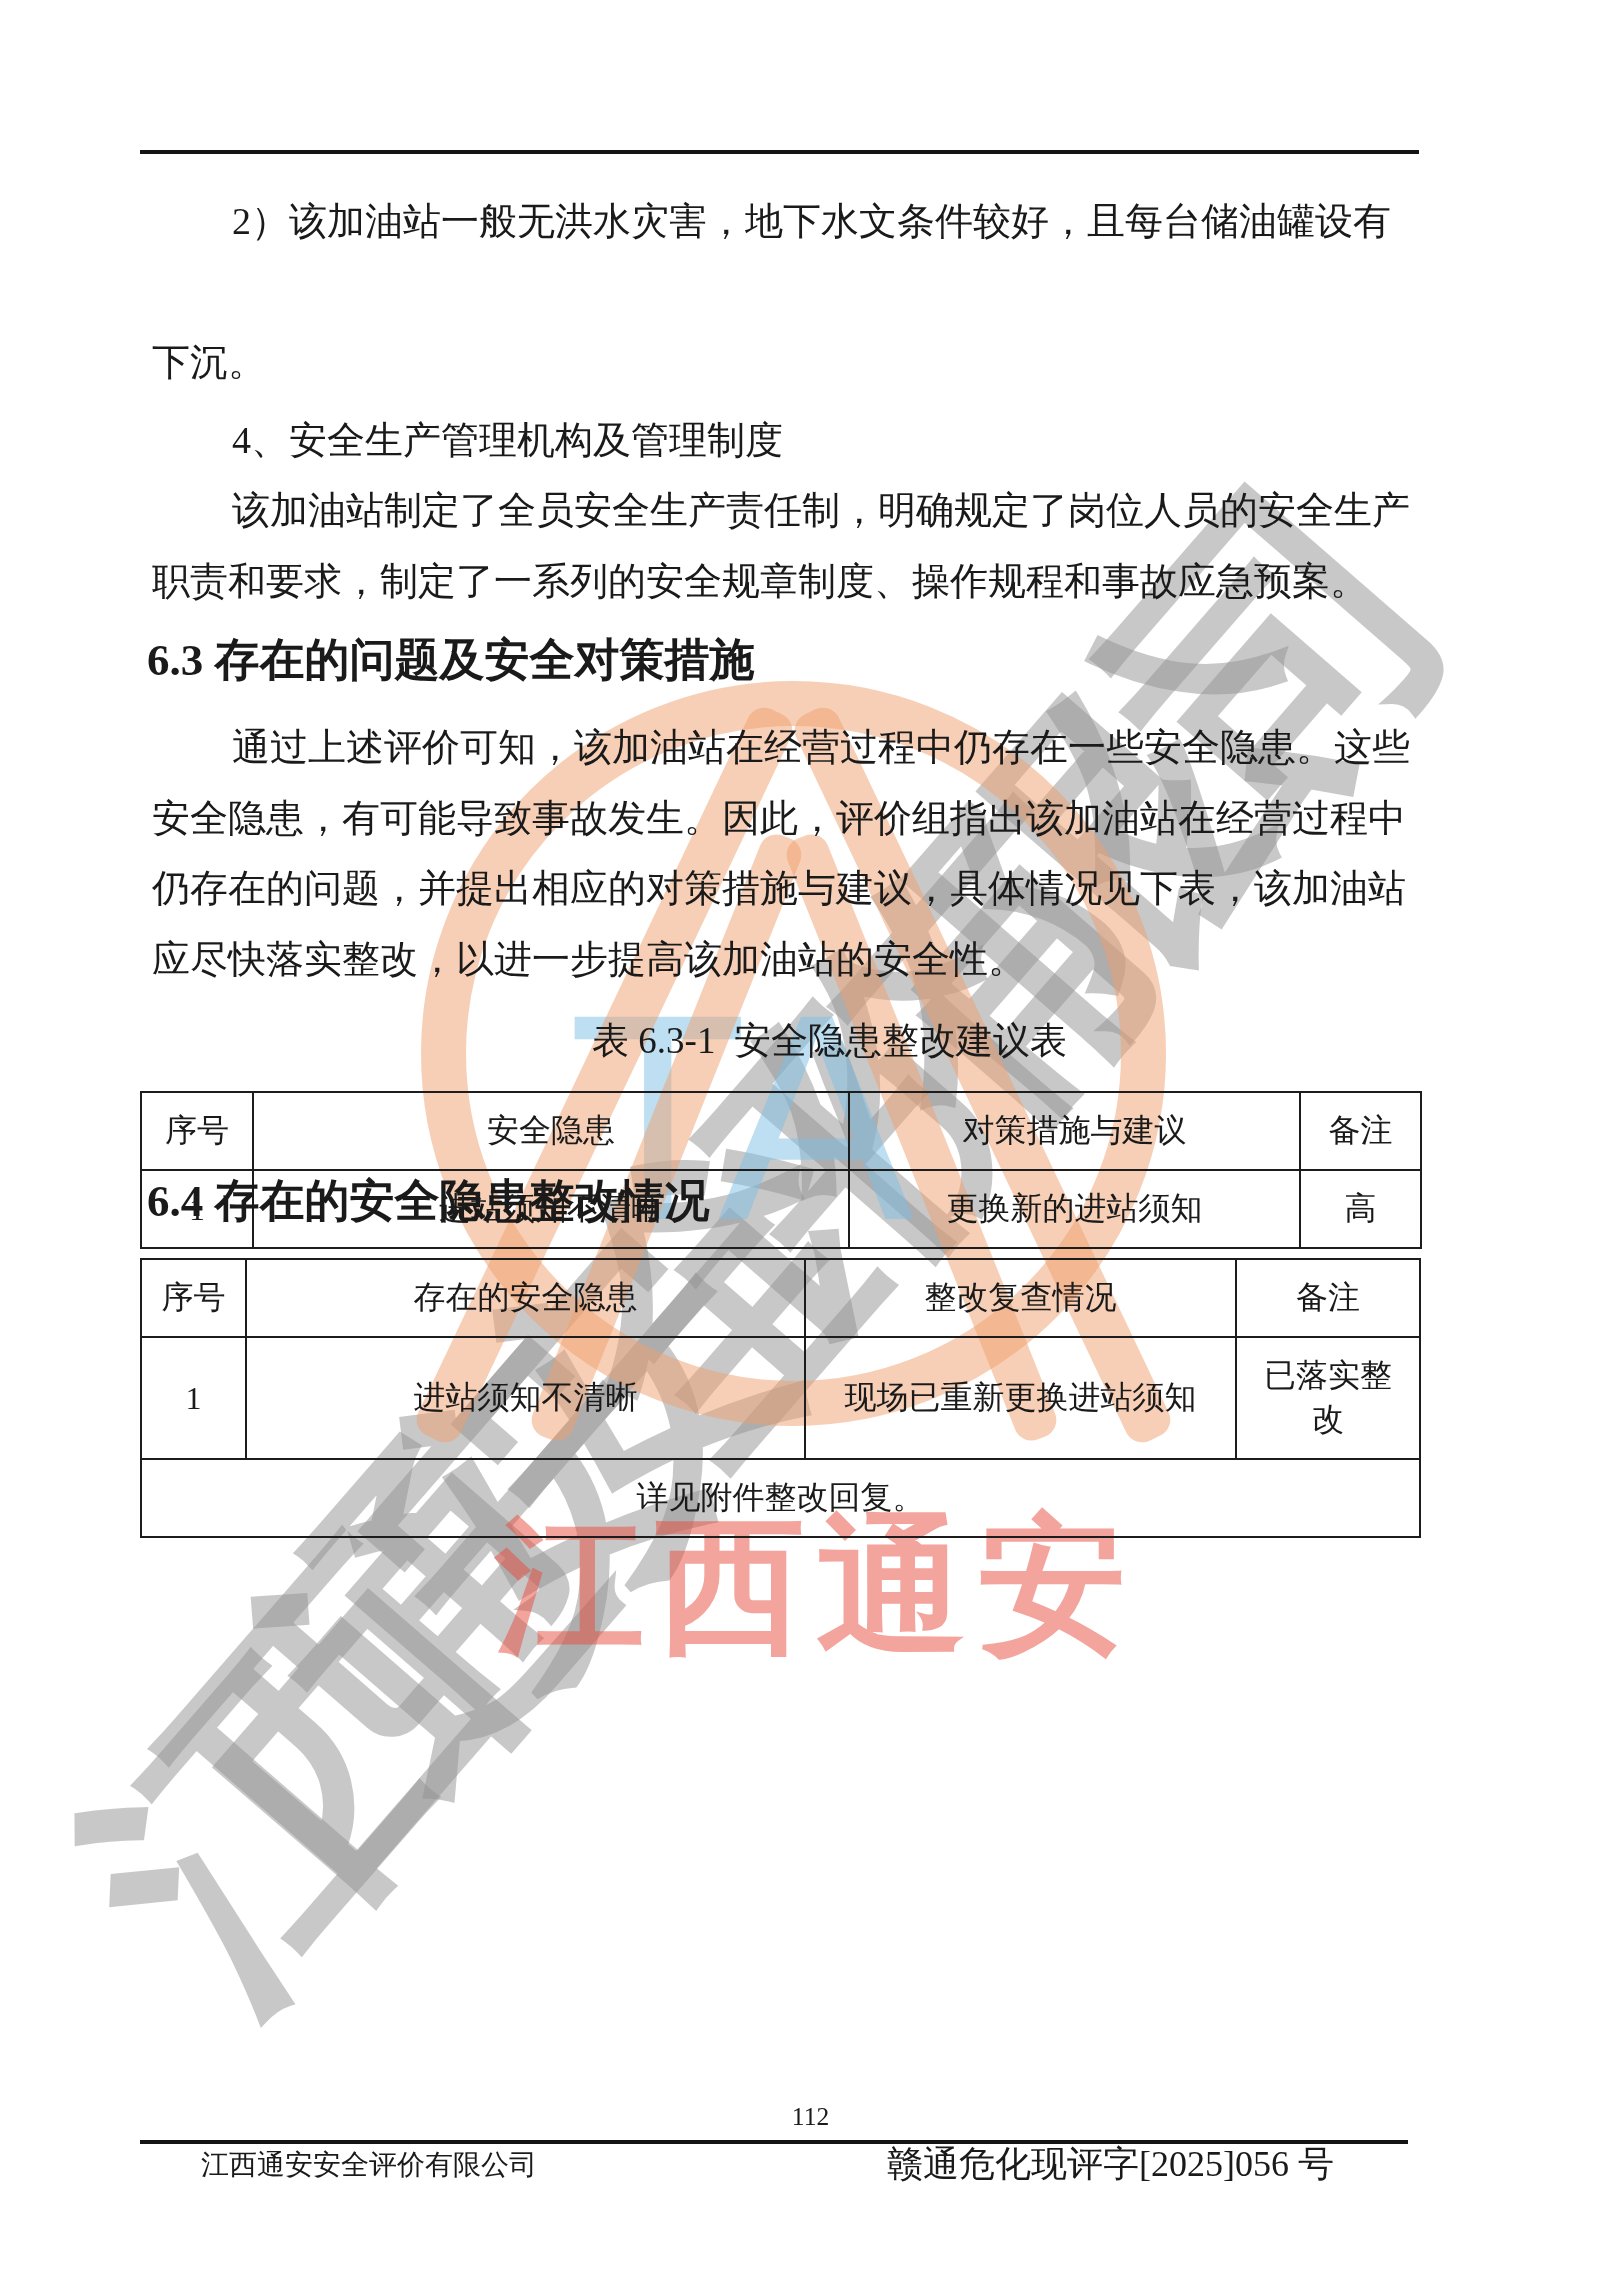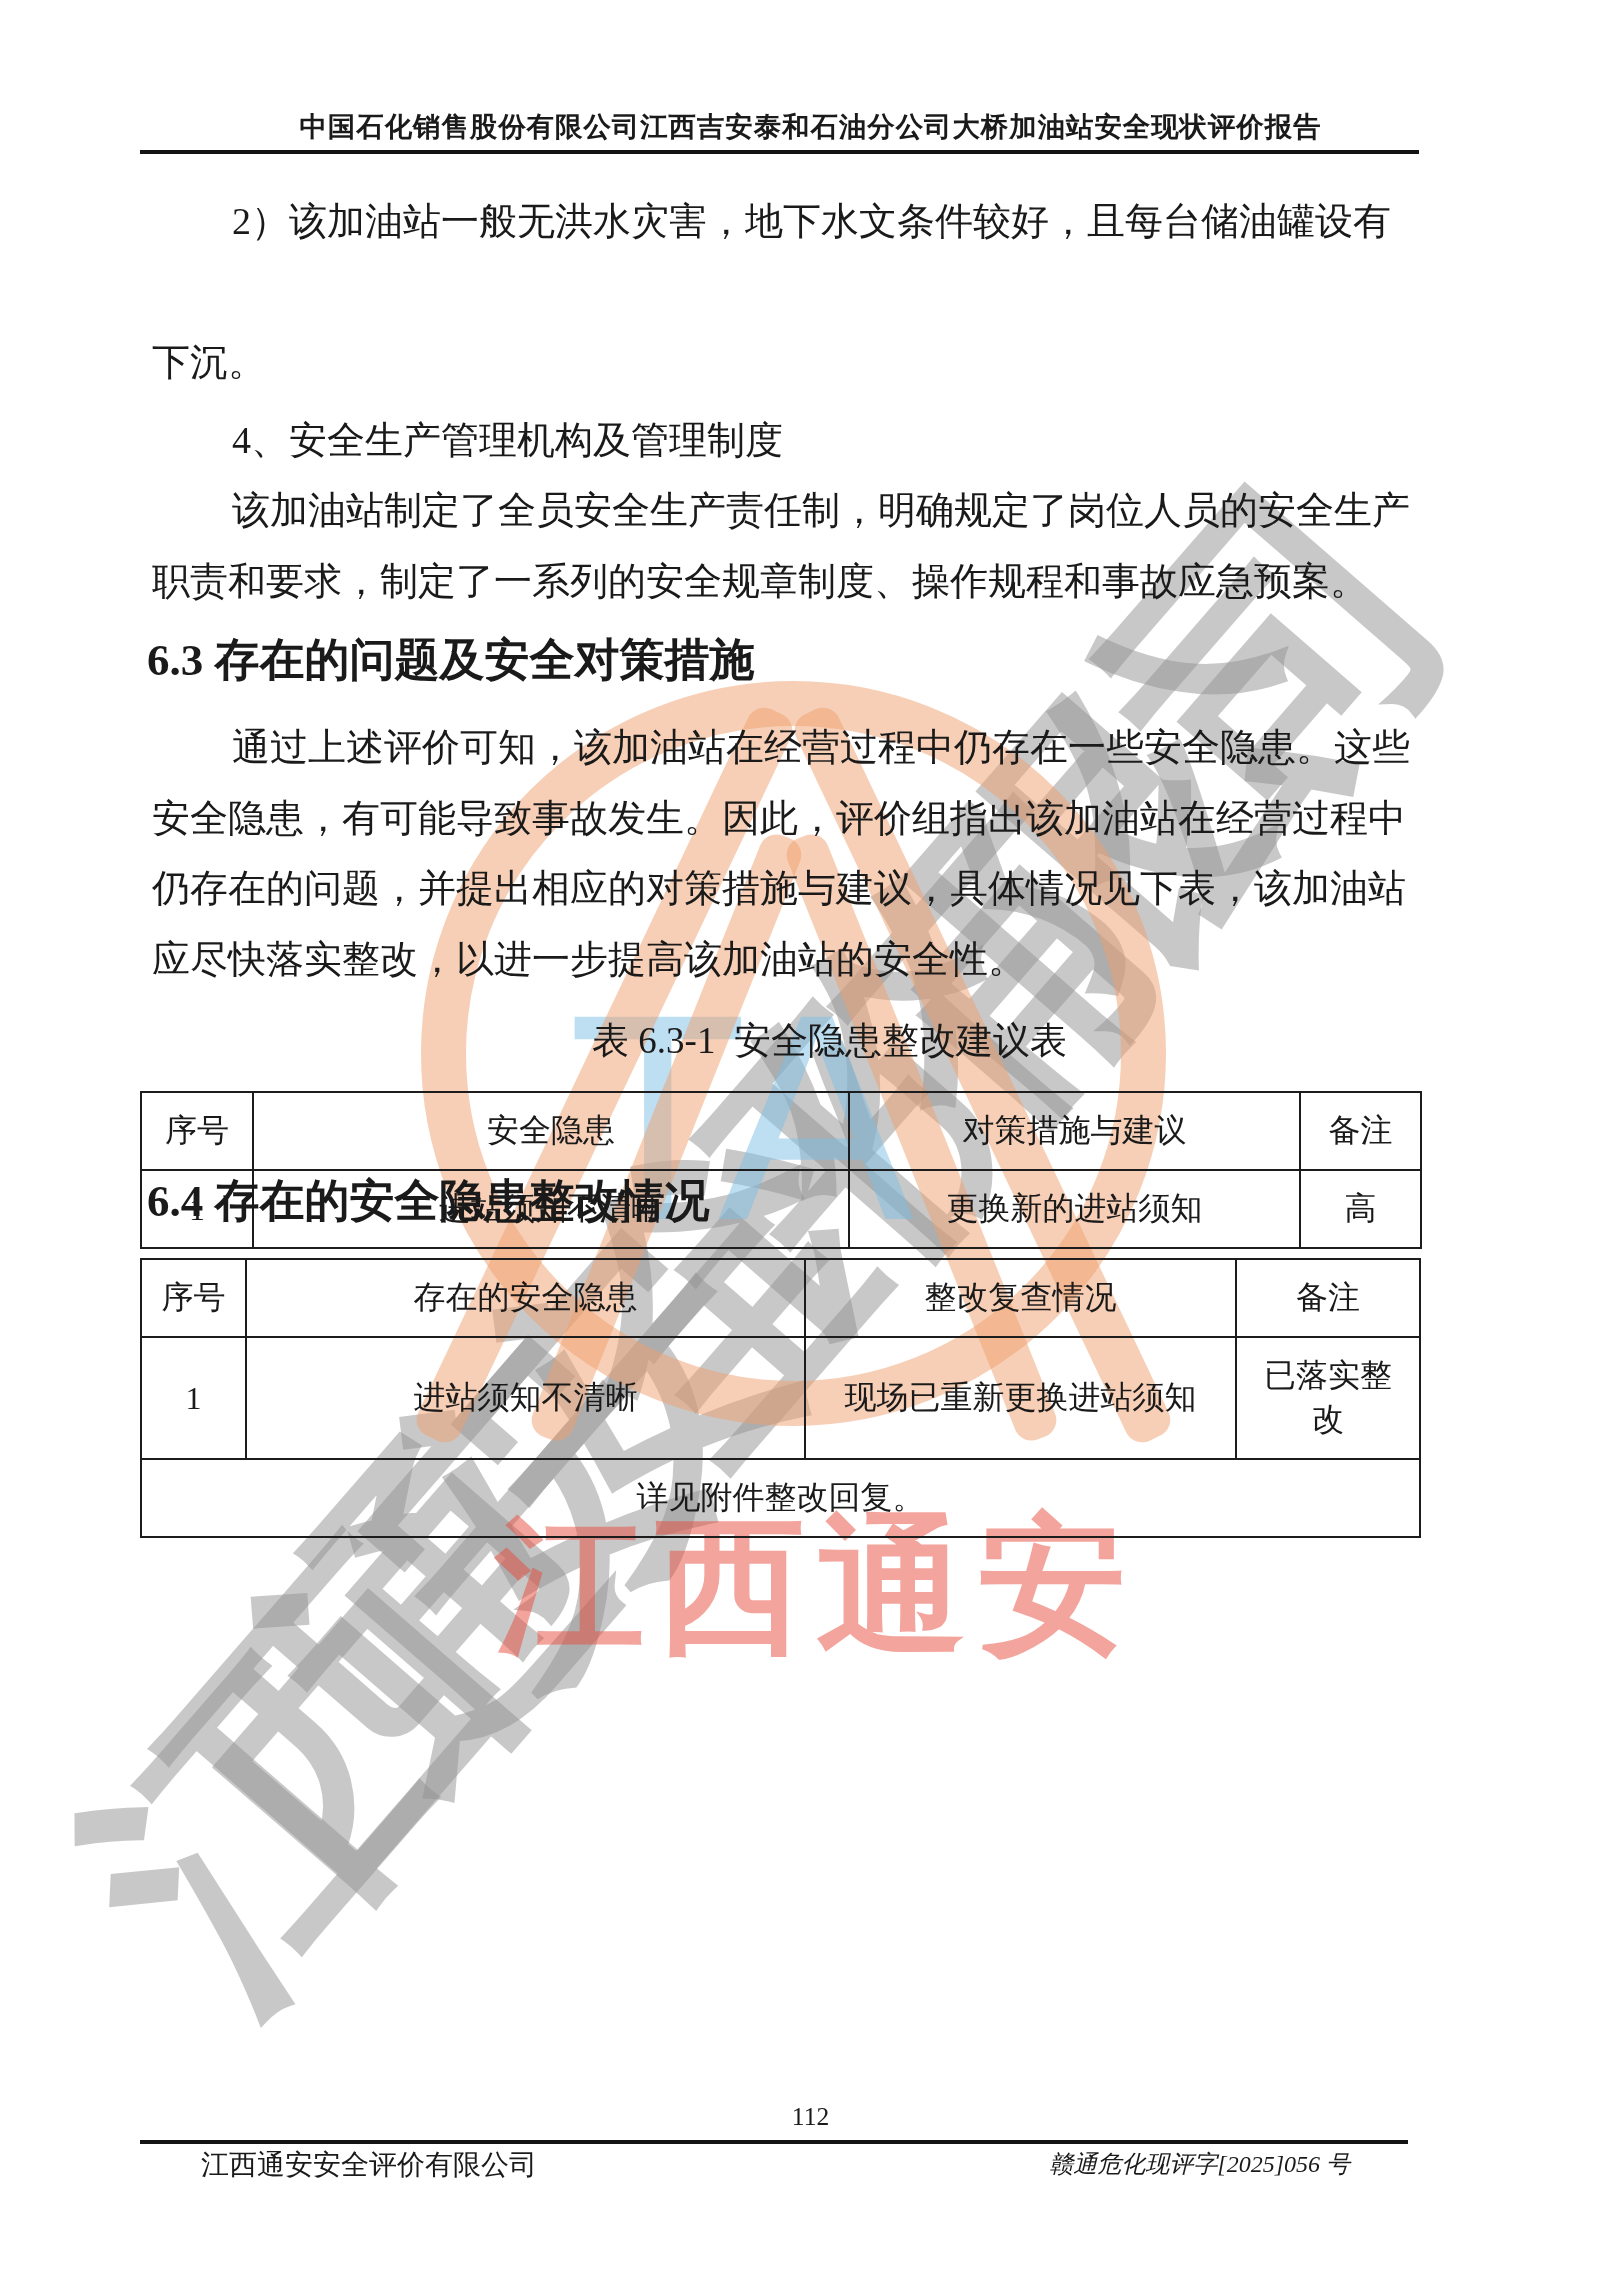--- a/index.html
+++ b/index.html
@@ -67,21 +67,21 @@
   .doc-table td, .doc-table th {
     border:2px solid #1c1c1c; text-align:center; vertical-align:middle;
     font-weight:400; padding:16px; overflow:hidden;
   }
   .footer-pagenum {
     position:absolute; left:0; top:2101px; width:1621px; text-align:center;
     font-size:25.5px; line-height:31px;
   }
   .footer-rule { position:absolute; left:140px; top:2140px; width:1268px; height:3.9px; background:#141414; }
   .footer-left  { position:absolute; left:201px;  top:2147px; font-size:28px; line-height:35px; }
-  .footer-right { position:absolute; right:271px; top:2147px; font-size:24px; line-height:35px;font-style:italic; }
+  .footer-right { position:absolute; right:287px; top:2147px; font-size:36px; line-height:35px; }
 </style>
 </head>
 <body>
 
 <div class="page">
 
   <div class="wm-gray">江西通安安全评价有限公司</div>
 
   <div class="wm-logo">
     <div class="logo-ta">TA</div>
@@ -89,21 +89,20 @@
     <div class="logo-leg leg-outer-left"></div>
     <div class="logo-leg leg-inner-left"></div>
     <div class="logo-leg leg-outer-right"></div>
     <div class="logo-leg leg-inner-right"></div>
   </div>
 
   <div class="wm-red">江西通安</div>
 
   <div class="content">
 
-    <div class="header-title">中国石化销售股份有限公司江西吉安泰和石油分公司大桥加油站安全现状评价报告</div>
     <div class="header-rule"></div>
 
     <div class="bodyline indent" style="top:199px">2）该加油站一般无洪水灾害，地下水文条件较好，且每台储油罐设有</div>
     <div class="bodyline" style="top:340px">下沉。</div>
 
     <div class="bodyline indent" style="top:418px">4、安全生产管理机构及管理制度</div>
 
     <div class="bodyline indent" style="top:488px">该加油站制定了全员安全生产责任制，明确规定了岗位人员的安全生产</div>
     <div class="bodyline" style="top:559px">职责和要求，制定了一系列的安全规章制度、操作规程和事故应急预案。</div>
 

